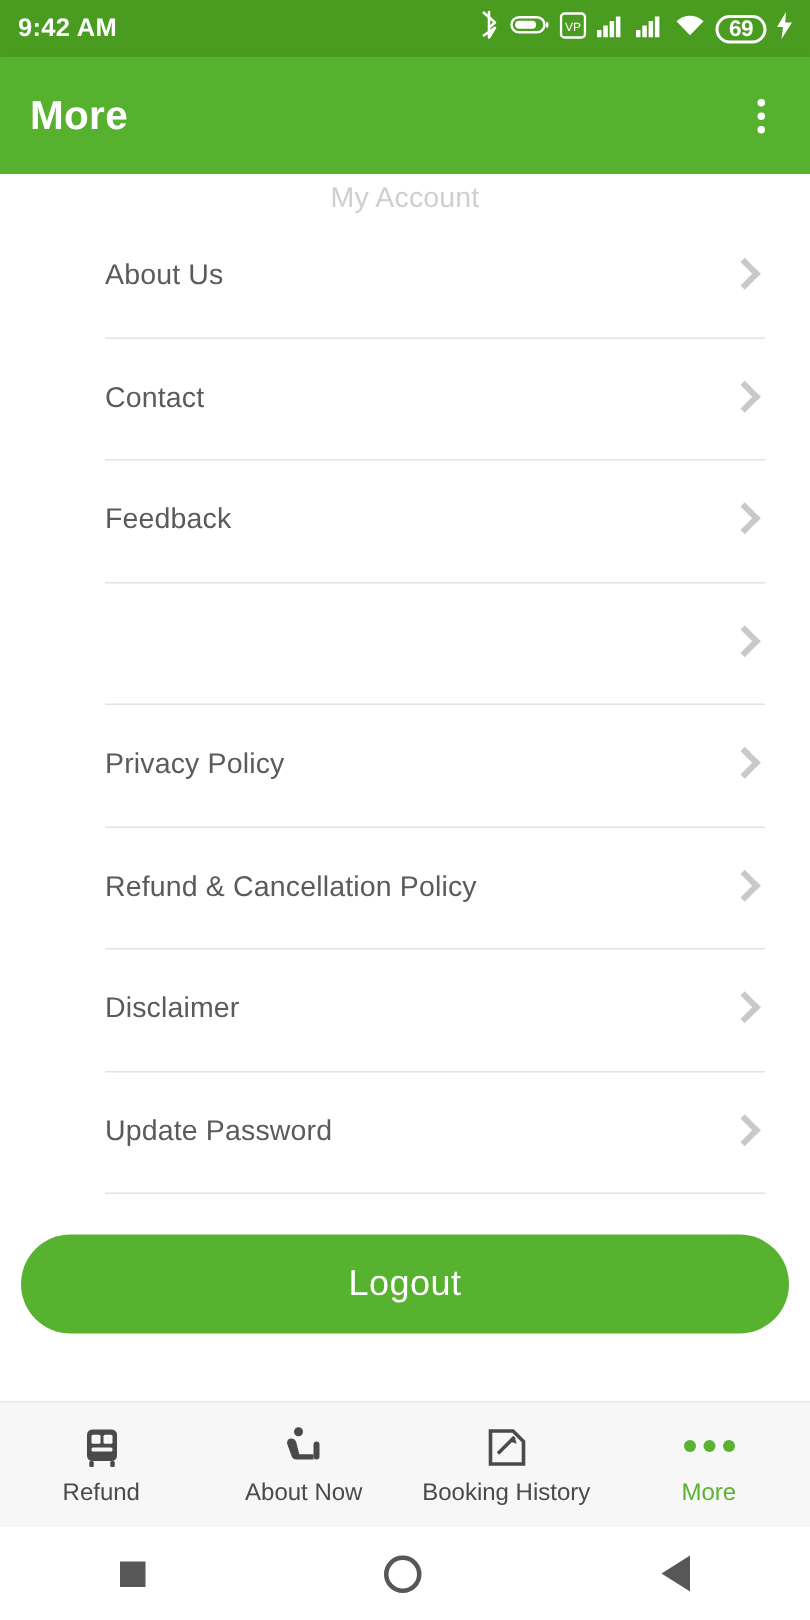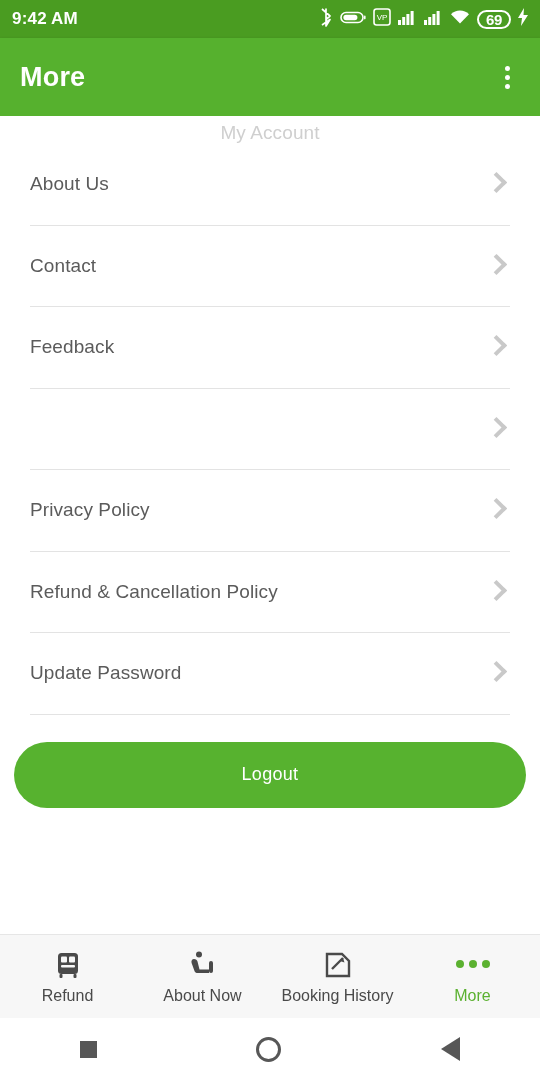--- a/index.html
+++ b/index.html
@@ -89,20 +89,21 @@
     font-size: 19px;
     color: #cfcfcf;
   }
 
   .list { padding: 0 30px; }
   .row {
     height: 81.5px;
     display: flex; align-items: center;
     position: relative;
     border-bottom: 1px solid #e3e3e3;
+    margin-left: 40px;
   }
   .row:last-child { border-bottom: 1px solid #e3e3e3; }
   .row-label {
     font-size: 19px;
     color: #5b5b5b;
     letter-spacing: .1px;
   }
   .chev {
     margin-left: auto;
     width: 26px; height: 26px;
@@ -117,21 +118,21 @@
     border-top: 4px solid #c9c9c9;
     transform: rotate(45deg);
   }
 
   
   .logout-wrap { padding: 27px 14px 0 14px; }
   .logout-btn {
     width: 100%; height: 66px;
     background: #57b22f;
     border: none; border-radius: 33px;
-    color: #ffffff; font-size: 18px;
+    color: #ffffff; font-size: 24px;
     font-family: "Liberation Sans", sans-serif;
     letter-spacing: .3px;
     cursor: pointer;
   }
 
   
   .bottomnav {
     flex: 0 0 auto;
     height: 84px;
     background: #f7f7f7;
@@ -272,20 +273,24 @@
         <div class="row">
           <span class="row-label">Privacy Policy</span>
           <span class="chev"></span>
         </div>
 
         <div class="row">
           <span class="row-label">Refund &amp; Cancellation Policy</span>
           <span class="chev"></span>
         </div>
 
+        <div class="row">
+          <span class="row-label">Disclaimer</span>
+          <span class="chev"></span>
+        </div>
 
         <div class="row">
           <span class="row-label">Update Password</span>
           <span class="chev"></span>
         </div>
 
       </div>
 
       <div class="logout-wrap">
         <button class="logout-btn">Logout</button>

